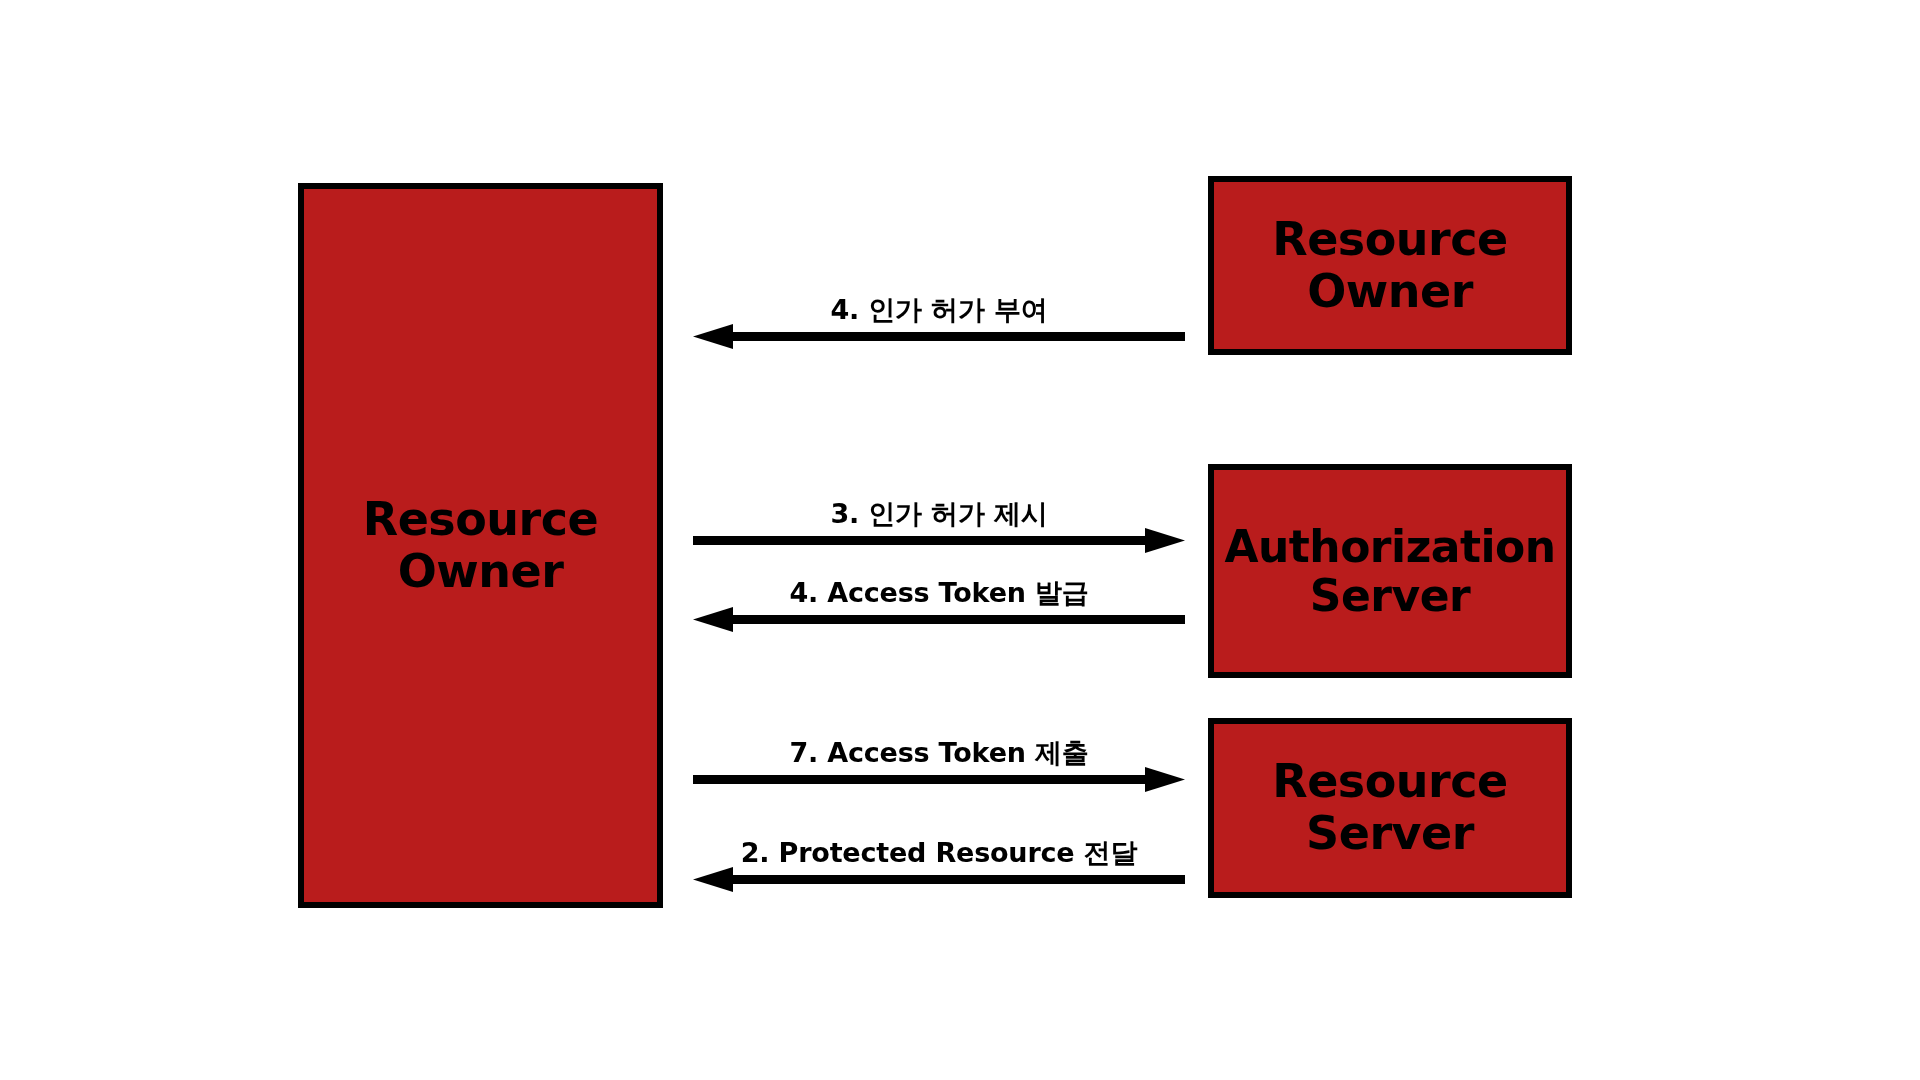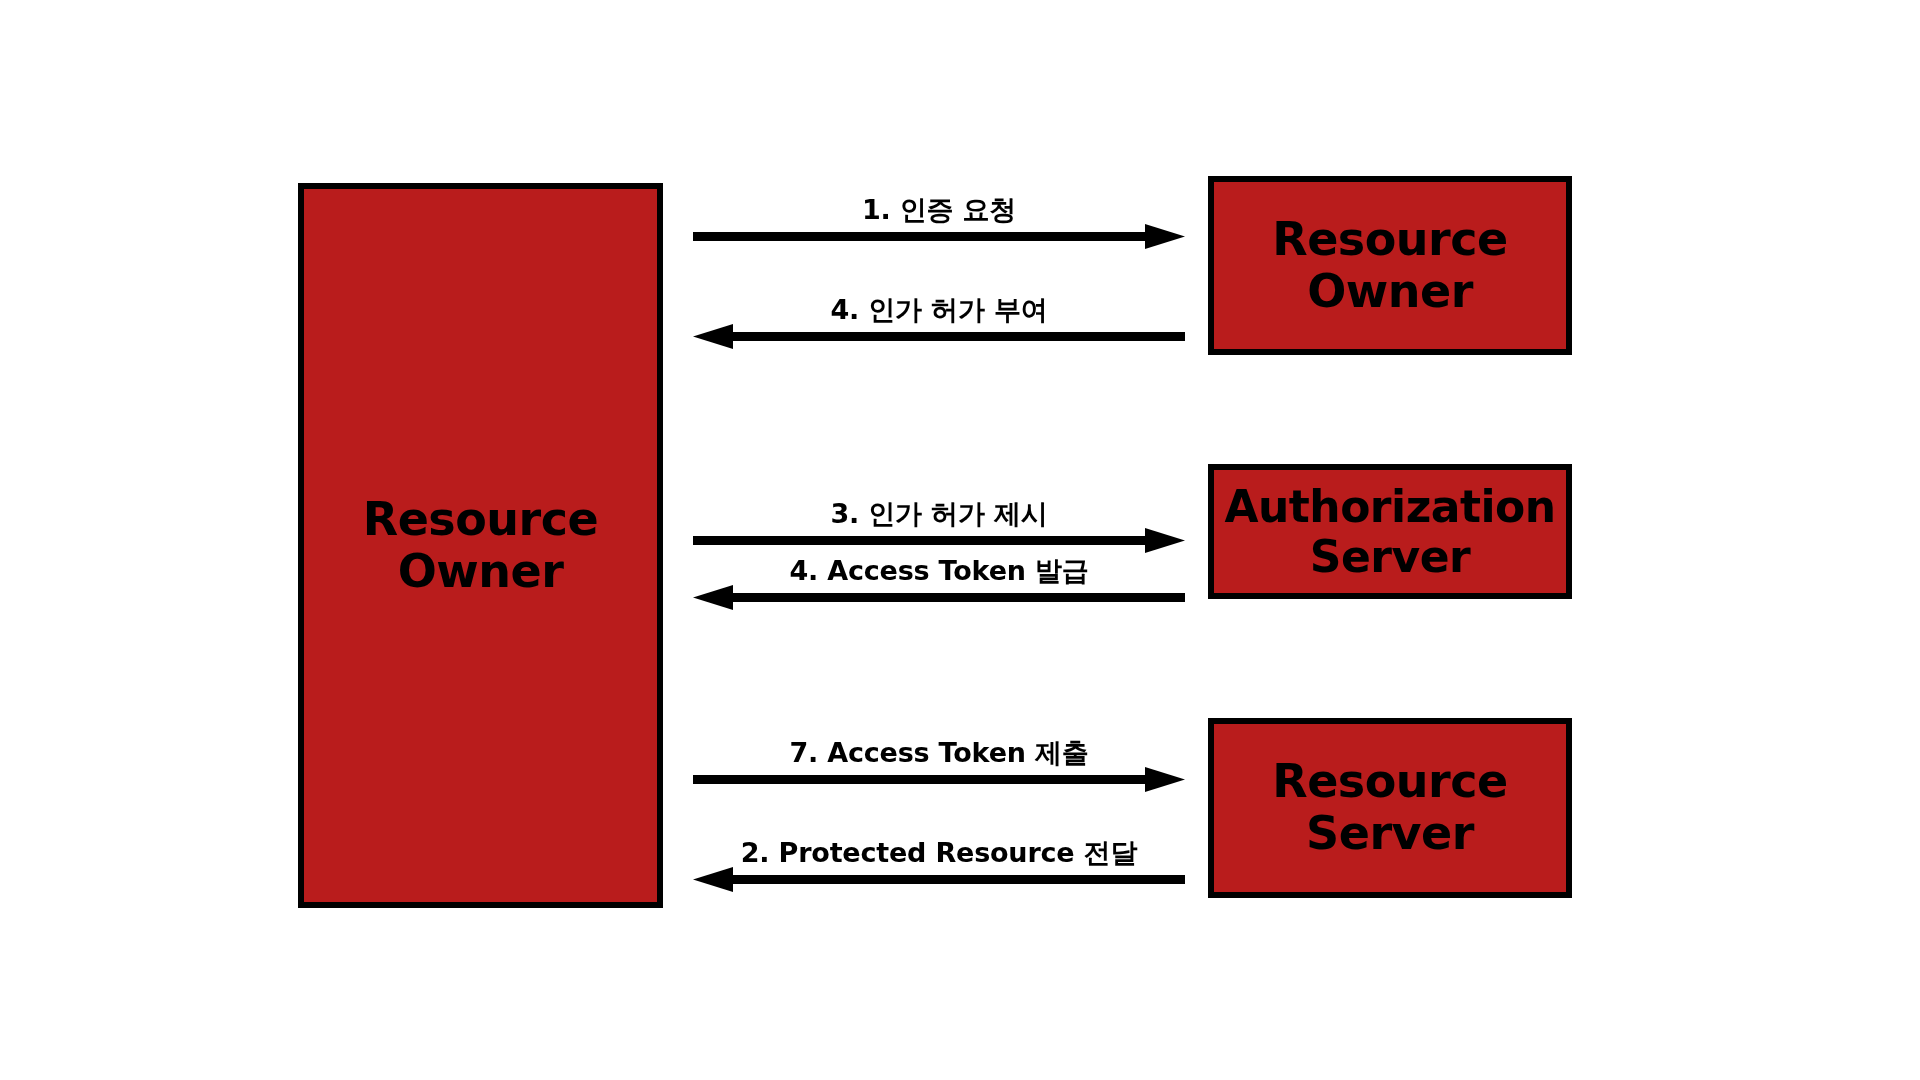--- a/index.html
+++ b/index.html
@@ -46,21 +46,21 @@
   #box-resource-owner {
     left: 1208px;
     top: 176px;
     width: 364px;
     height: 179px;
   }
   #box-authorization-server {
     left: 1208px;
     top: 464px;
     width: 364px;
-    height: 135px;
+    height: 214px;
     justify-content: center;
   }
   #box-resource-server {
     left: 1208px;
     top: 718px;
     width: 364px;
     height: 180px;
   }
   #box-authorization-server .node-label {
     font-size: 44px;
@@ -90,21 +90,21 @@
     left: 0;
     bottom: 0;
     width: 492px;
     height: 26px;
     display: block;
   }
 
   #arrow-1 { top: 186px; }
   #arrow-2 { top: 286px; }
   #arrow-3 { top: 469px; margin-top: 21px; }
-  #arrow-4 { top: 547px; }
+  #arrow-4 { top: 569px; }
   #arrow-5 { top: 729px; }
   #arrow-6 { top: 829px; }
 </style>
 </head>
 <body>
 
 <div id="canvas">
 
   <div class="node-box" id="box-client">
     <span class="node-label">Resource
@@ -119,27 +119,20 @@
   <div class="node-box" id="box-authorization-server">
     <span class="node-label">Authorization
 Server</span>
   </div>
 
   <div class="node-box" id="box-resource-server">
     <span class="node-label">Resource
 Server</span>
   </div>
 
-  <div class="arrow-group" id="arrow-1">
-    <span class="arrow-label">1. 인증 요청</span>
-    <svg class="arrow-svg" viewBox="0 0 492 26" preserveAspectRatio="none">
-      <rect x="0" y="8" width="460" height="9" fill="#000000"></rect>
-      <polygon points="452,0 492,12.5 452,25" fill="#000000"></polygon>
-    </svg>
-  </div>
 
   <div class="arrow-group" id="arrow-2">
     <span class="arrow-label">4. 인가 허가 부여</span>
     <svg class="arrow-svg" viewBox="0 0 492 26" preserveAspectRatio="none">
       <rect x="32" y="8" width="460" height="9" fill="#000000"></rect>
       <polygon points="40,0 0,12.5 40,25" fill="#000000"></polygon>
     </svg>
   </div>
 
   <div class="arrow-group" id="arrow-3">

